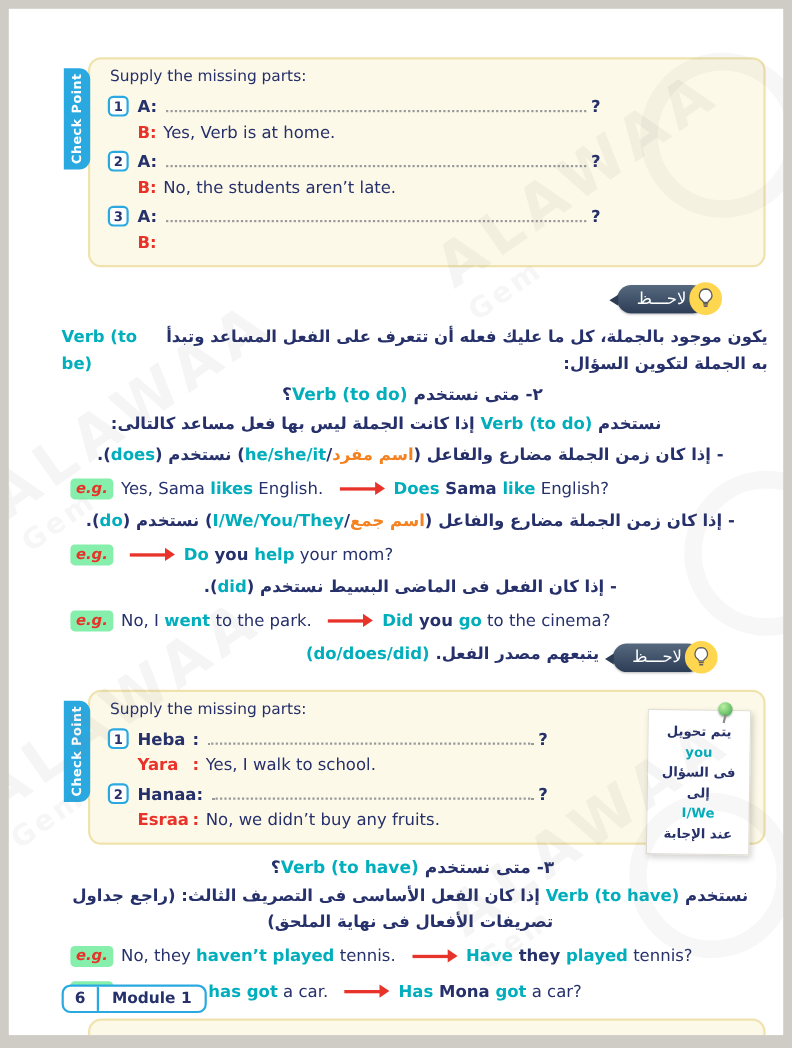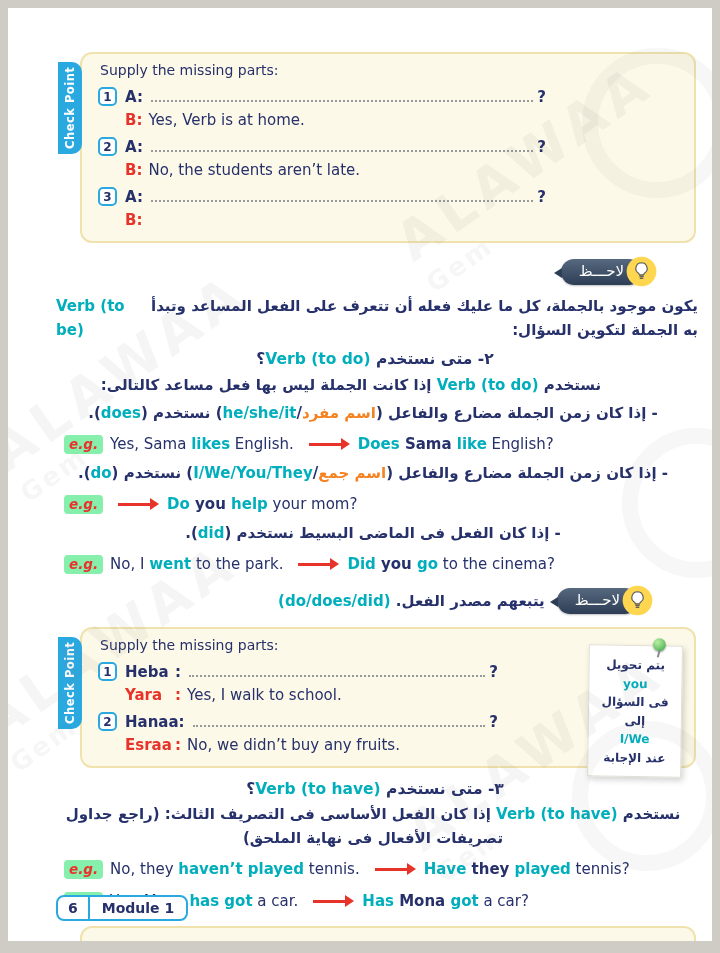--- a/index.html
+++ b/index.html
@@ -54,21 +54,21 @@
   .p-tealb{color:var(--teal);font-weight:700}
   .p-orange{color:var(--orange);font-weight:600}
   .c-teal{color:var(--teal);font-weight:700}
 
   
   .eg-line{display:flex;align-items:center;gap:7px;margin-top:6px;height:26px;padding-left:8px}
   .egb{flex:none;background:#86efac;color:var(--red);font-style:italic;font-weight:700;font-size:13.5px;padding:1px 5px 2px;border-radius:4px}
   .arrow{display:inline-block;flex:none;position:relative;width:34px;height:3px;background:var(--red);margin:0 8px}
   .arrow::after{content:"";position:absolute;right:-7px;top:-4.5px;border-left:9px solid var(--red);border-top:6px solid transparent;border-bottom:6px solid transparent}
 
-  .note2-row{display:flex;justify-content:flex-end;align-items:center;gap:12px;margin:8px 44px 0 0;height:32px}
+  .note2-row{display:flex;justify-content:flex-end;align-items:flex-start;gap:12px;margin:8px 44px 0 0;height:32px}
 
   
   .sticky{position:absolute;top:16px;right:12px;width:94px;background:#fff;border:1px solid #e2dfd4;box-shadow:2px 3px 6px rgba(0,0,0,.18);transform:rotate(.8deg);padding:10px 5px 8px;font-size:12px;line-height:1.55;text-align:center;color:var(--navy);font-weight:600}
   .pin{position:absolute;top:-8px;right:16px;width:13px;height:13px;border-radius:50%;background:radial-gradient(circle at 35% 30%,#b9f0a2,#37a345);box-shadow:0 1px 2px rgba(0,0,0,.35)}
   .pin::before{content:"";position:absolute;left:5px;top:11px;width:2px;height:8px;background:#8c8c8c;transform:rotate(14deg)}
 
   
   .footer{position:absolute;left:48px;bottom:20px;display:inline-flex;border:2px solid var(--blue);border-radius:8px;overflow:hidden;font-size:14px;background:#fff;z-index:2}
   .footer .pg{padding:3px 10px;font-weight:700;border-right:2px solid var(--blue);color:var(--navy)}
   .footer .mod{padding:3px 12px;font-weight:700;color:var(--navy)}

